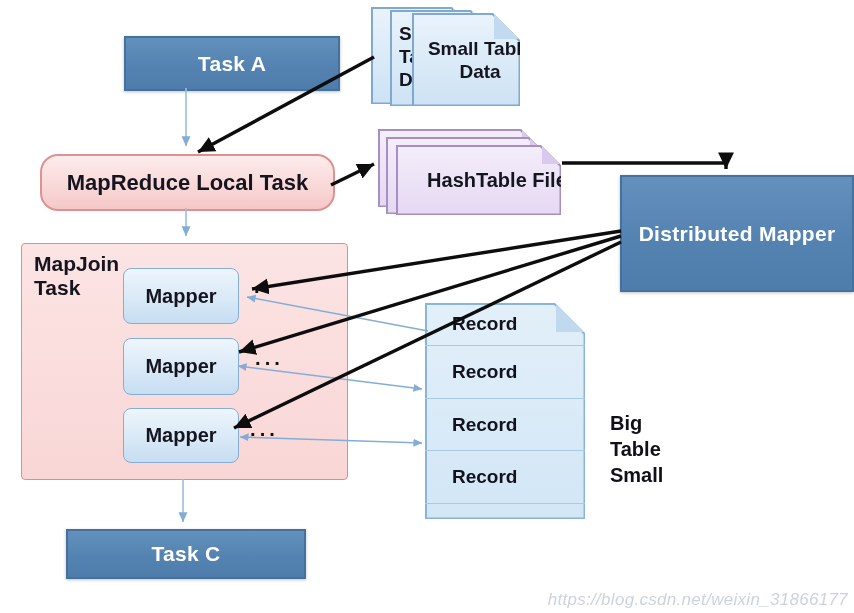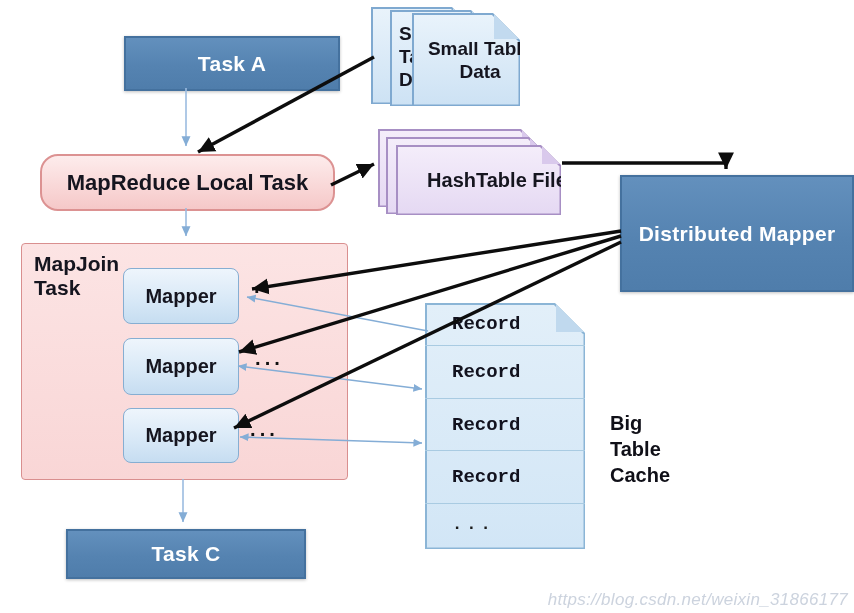--- a/index.html
+++ b/index.html
@@ -142,42 +142,42 @@
   </div>
 
   <span class="dots-after" style="left:254px;top:280px;">··</span>
   <span class="dots-after" style="left:255px;top:352px;">···</span>
   <span class="dots-after" style="left:250px;top:423px;">···</span>
 
   <div class="bluebox" style="left:66px;top:529px;width:236px;height:46px;">
     <span>Task C</span>
   </div>
 
-  <div class="bigtable" style="left:425px;top:303px;width:160px;height:246px;font-family:Liberation Mono, monospace;">
+  <div class="bigtable" style="left:425px;top:303px;width:160px;height:216px;">
     <div class="trow" style="height:42px;">
       <span>Record</span>
       </div>
     <div class="trow" style="height:53px;">
       <span>Record</span>
       </div>
     <div class="trow" style="height:52px;">
       <span>Record</span>
       </div>
     <div class="trow" style="height:53px;">
       <span>Record</span>
       </div>
     <div class="trow dots" style="height:48px;">
       <span>···</span>
       </div>
     <div class="trow dots" style="height:37px;">
       <span>···</span>
       </div>
   </div>
 
-  <div class="freelabel" style="left:610px;top:410px;width:70px;">Big Table Cache</div>
+  <div class="freelabel" style="left:610px;top:410px;width:70px;">Big Table Small</div>
 
   <div class="watermark">https://blog.csdn.net/weixin_31866177</div>
 
   <svg class="overlay" width="854" height="613" viewBox="0 0 854 613">
     <defs>
       <marker id="mB" viewBox="0 0 8 8" markerWidth="5.2" markerHeight="5.2" refX="7.5" refY="4" orient="auto-start-reverse" markerUnits="strokeWidth">
         <path d="M0,0.4 L7.5,4 L0,7.6 z" fill="#0d0d0d"></path>
       </marker>
       <marker id="mBlu" viewBox="0 0 8 8" markerWidth="7" markerHeight="7" refX="7" refY="4" orient="auto-start-reverse" markerUnits="strokeWidth">
         <path d="M0,0.8 L7.2,4 L0,7.2 z" fill="#84add6"></path>

